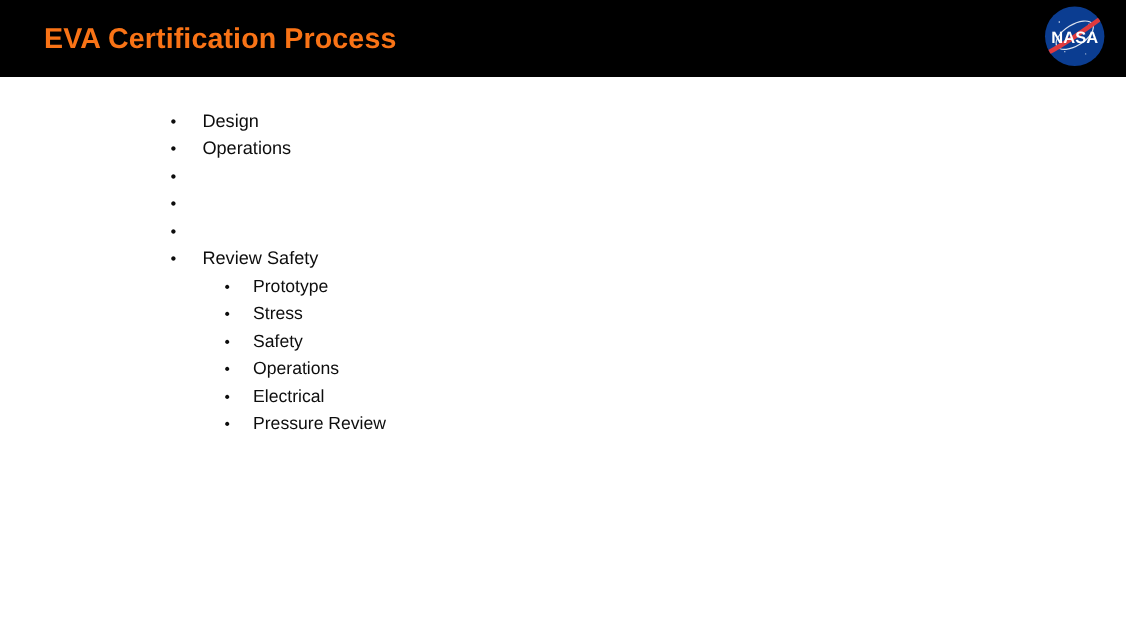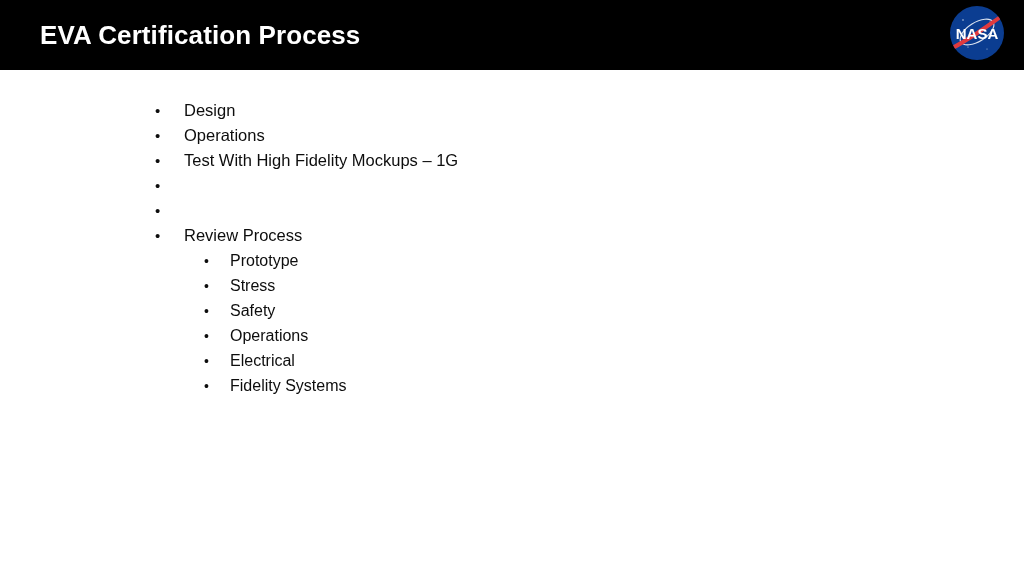--- a/index.html
+++ b/index.html
@@ -30,21 +30,21 @@
     background: #000000;
     box-sizing: border-box;
   }
   .header-title {
     position: absolute;
     left: 40px;
     top: 20px;
     font-family: "Liberation Sans", sans-serif;
     font-size: 26px;
     font-weight: bold;
-    color: #ffffff;
+    color: #f97316;
     letter-spacing: 0.1px;
     white-space: nowrap;
   }
 
   
   .nasa-logo {
     position: absolute;
     left: 949px;
     top: 5px;
     width: 56px;
@@ -141,31 +141,30 @@
       <div class="bullet-row level-1">
         <span class="bullet-mark">•</span>
         <span class="bullet-text">Design</span>
       </div>
       <div class="bullet-row level-1">
         <span class="bullet-mark">•</span>
         <span class="bullet-text">Operations</span>
       </div>
       <div class="bullet-row level-1">
         <span class="bullet-mark">•</span>
-        <span class="bullet-text">Test With High Fidelity Mockups – 1G</span>
       </div>
       <div class="bullet-row level-1">
         <span class="bullet-mark">•</span>
       </div>
       <div class="bullet-row level-1">
         <span class="bullet-mark">•</span>
       </div>
       <div class="bullet-row level-1">
         <span class="bullet-mark">•</span>
-        <span class="bullet-text">Review Process</span>
+        <span class="bullet-text">Review Safety</span>
       </div>
       <div class="bullet-row level-2">
         <span class="bullet-mark">•</span>
         <span class="bullet-text">Prototype</span>
       </div>
       <div class="bullet-row level-2">
         <span class="bullet-mark">•</span>
         <span class="bullet-text">Stress</span>
       </div>
       <div class="bullet-row level-2">
@@ -175,18 +174,18 @@
       <div class="bullet-row level-2">
         <span class="bullet-mark">•</span>
         <span class="bullet-text">Operations</span>
       </div>
       <div class="bullet-row level-2">
         <span class="bullet-mark">•</span>
         <span class="bullet-text">Electrical</span>
       </div>
       <div class="bullet-row level-2">
         <span class="bullet-mark">•</span>
-        <span class="bullet-text">Fidelity Systems</span>
+        <span class="bullet-text">Pressure Review</span>
       </div>
     </div>
   </div>
 
 </div>
 
 </body></html>

